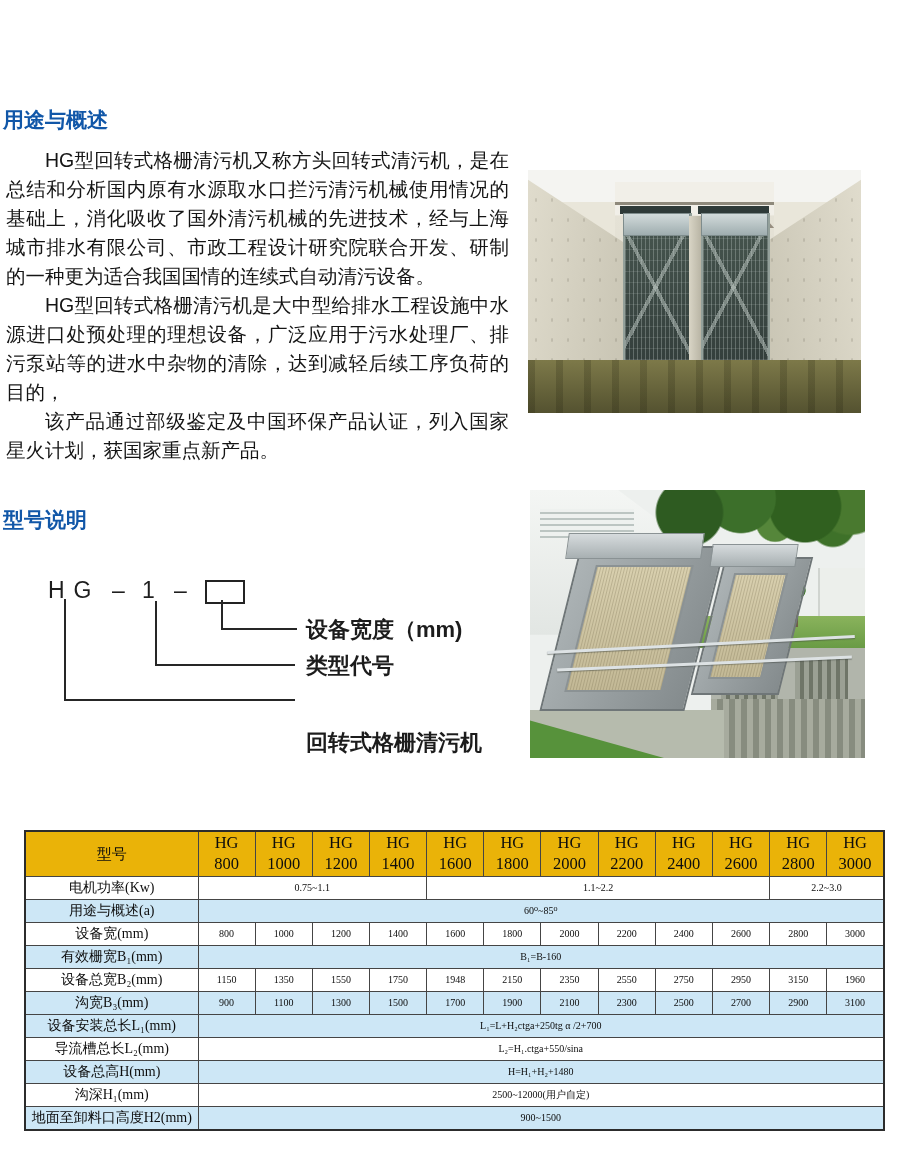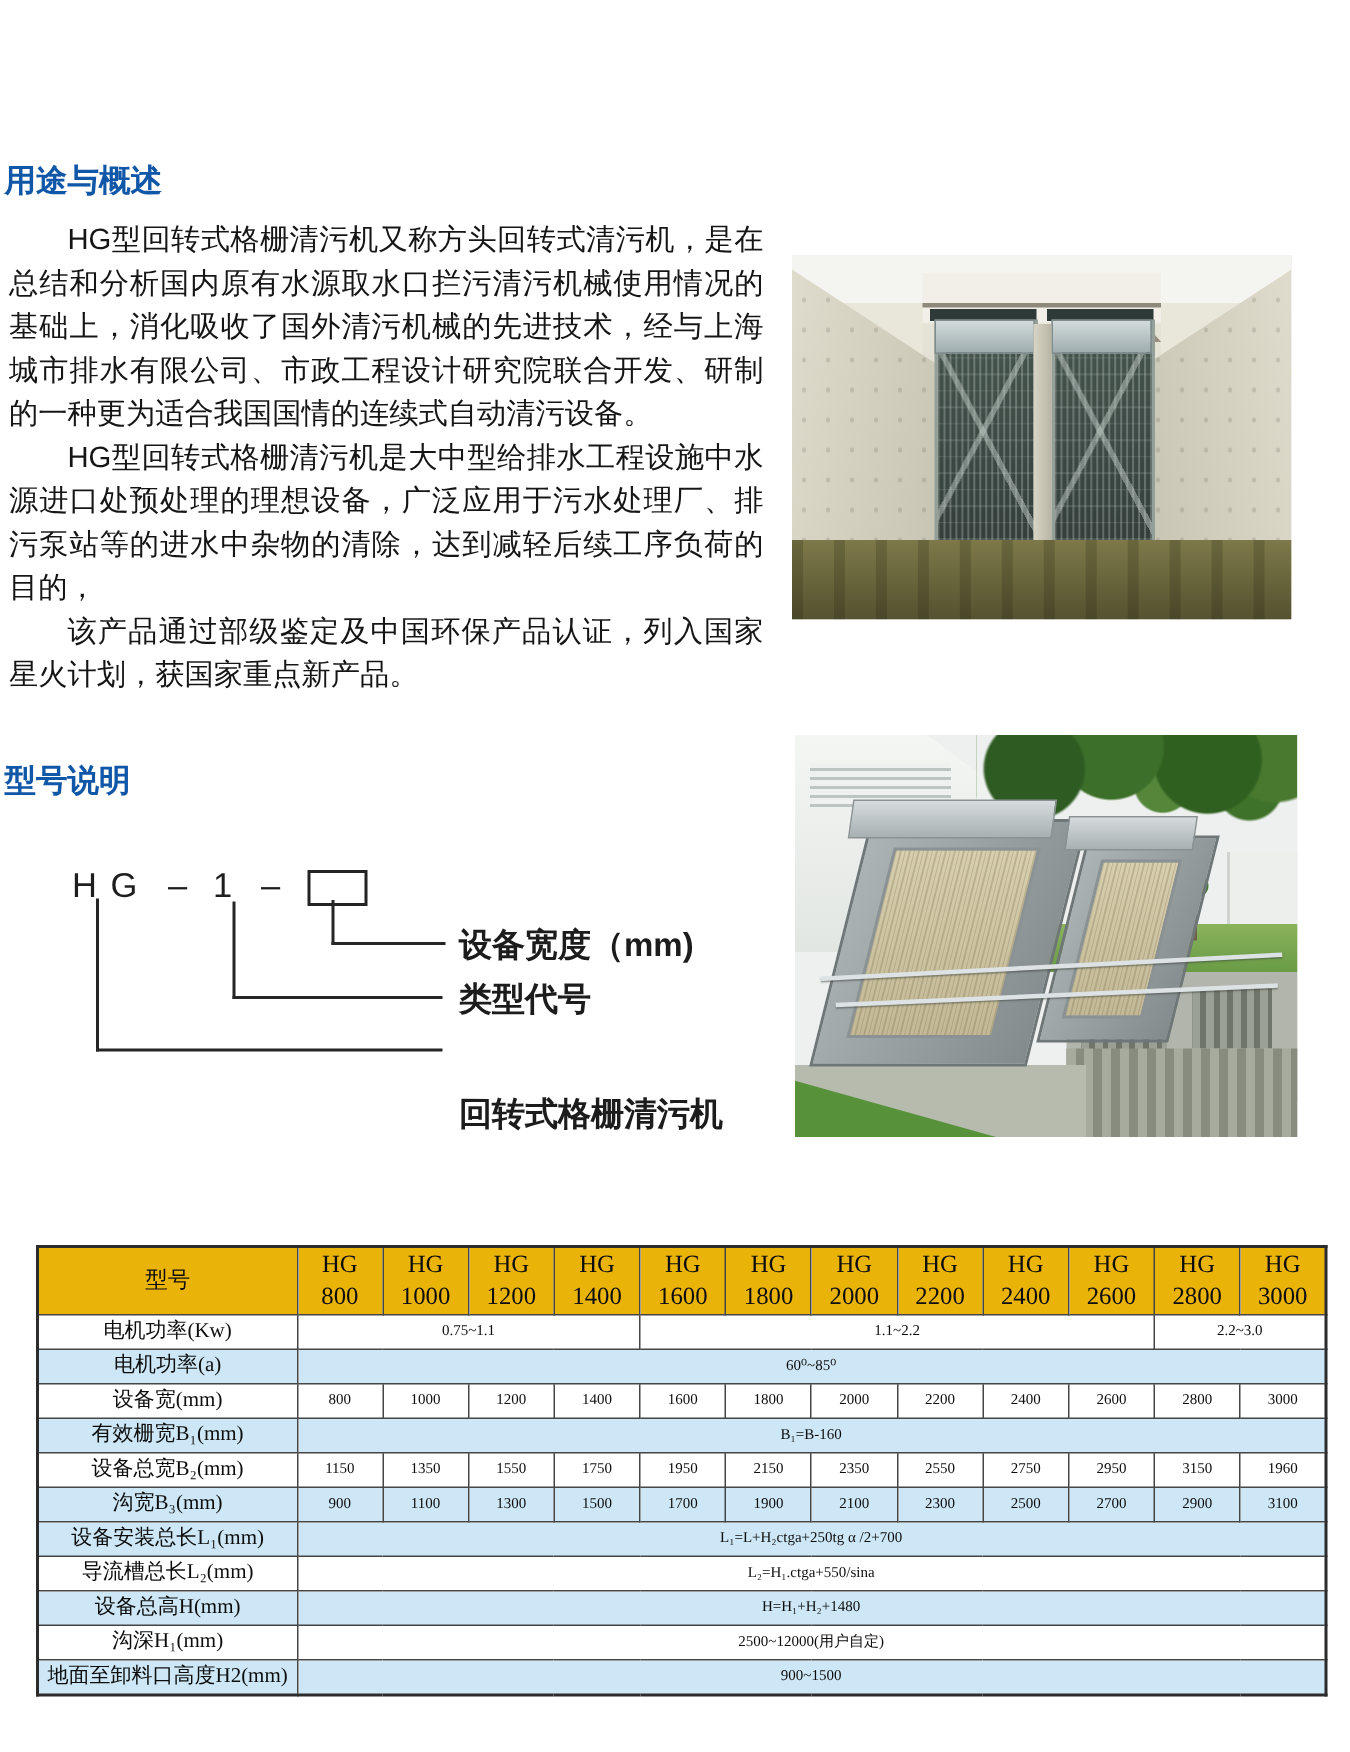--- a/index.html
+++ b/index.html
@@ -257,21 +257,21 @@
           </tr>
         </thead>
         <tbody>
           <tr class="bg-white">
             <td class="lbl">电机功率(Kw)</td>
             <td class="val" colspan="4">0.75~1.1</td>
             <td class="val" colspan="6">1.1~2.2</td>
             <td class="val" colspan="2">2.2~3.0</td>
           </tr>
           <tr class="bg-blue">
-            <td class="lbl">电机功率(a)</td>
+            <td class="lbl">用途与概述(a)</td>
             <td class="val" colspan="12">60⁰~85⁰</td>
           </tr>
           <tr class="bg-white">
             <td class="lbl">设备宽(mm)</td>
             <td class="val">800</td>
             <td class="val">1000</td>
             <td class="val">1200</td>
             <td class="val">1400</td>
             <td class="val">1600</td>
             <td class="val">1800</td>
@@ -285,21 +285,21 @@
           <tr class="bg-blue">
             <td class="lbl">有效栅宽B₁(mm)</td>
             <td class="val" colspan="12">B₁=B-160</td>
           </tr>
           <tr class="bg-white">
             <td class="lbl">设备总宽B₂(mm)</td>
             <td class="val">1150</td>
             <td class="val">1350</td>
             <td class="val">1550</td>
             <td class="val">1750</td>
-            <td class="val">1950</td>
+            <td class="val">1948</td>
             <td class="val">2150</td>
             <td class="val">2350</td>
             <td class="val">2550</td>
             <td class="val">2750</td>
             <td class="val">2950</td>
             <td class="val">3150</td>
             <td class="val">1960</td>
           </tr>
           <tr class="bg-blue">
             <td class="lbl">沟宽B₃(mm)</td>

